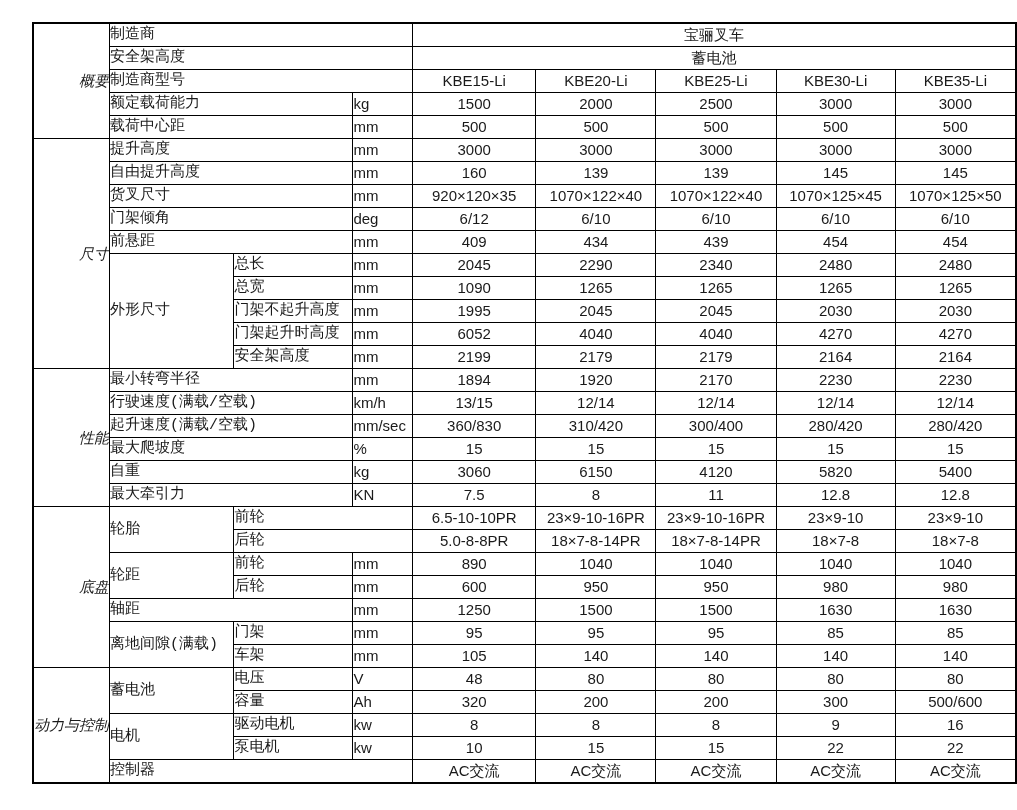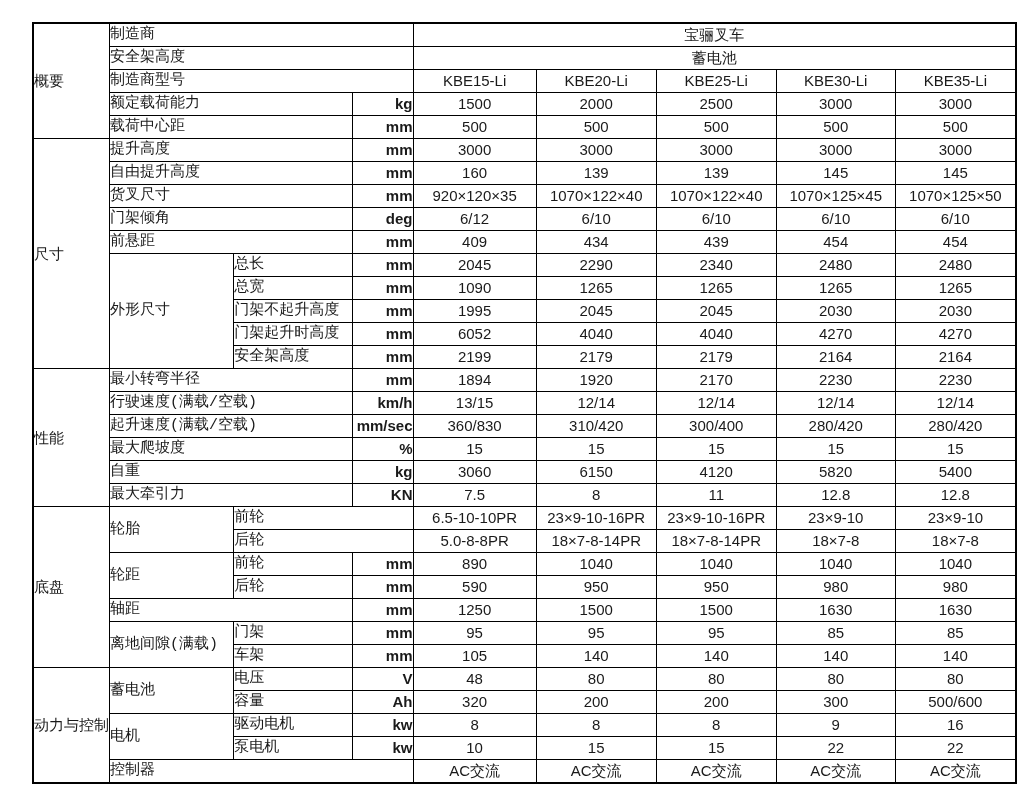--- a/index.html
+++ b/index.html
@@ -32,35 +32,35 @@
     padding: 0;
     font-size: 15px;
     color: #1a1a1a;
     overflow: hidden;
     white-space: nowrap;
     vertical-align: middle;
     line-height: 22px;
   }
   
   td.section {
-    text-align: left;
+    text-align: right;
     white-space: normal;
     word-break: break-all;
     padding: 0 3px;
     line-height: 23px;
+    font-style: italic;
   }
   td.label, td.sub {
     text-align: left;
     padding-left: 5px;
     padding-right: 2px;
     font-family: Liberation Mono, monospace;
   }
   td.unit {
-    text-align: right;
-    font-weight: bold;
+    text-align: left;
   }
   td.value, td.model, td.span-value {
     text-align: center;
   }
 </style>
 </head>
 <body>
 
 <div class="page">
   <table class="spec">
@@ -282,21 +282,21 @@
           <td class="unit">mm</td>
           <td class="value">890</td>
           <td class="value">1040</td>
           <td class="value">1040</td>
           <td class="value">1040</td>
           <td class="value">1040</td>
         </tr>
         <tr>
           <td class="sub">后轮</td>
           <td class="unit">mm</td>
-          <td class="value">590</td>
+          <td class="value">600</td>
           <td class="value">950</td>
           <td class="value">950</td>
           <td class="value">980</td>
           <td class="value">980</td>
         </tr>
         <tr>
           <td colspan="2" class="label">轴距</td>
           <td class="unit">mm</td>
           <td class="value">1250</td>
           <td class="value">1500</td>

